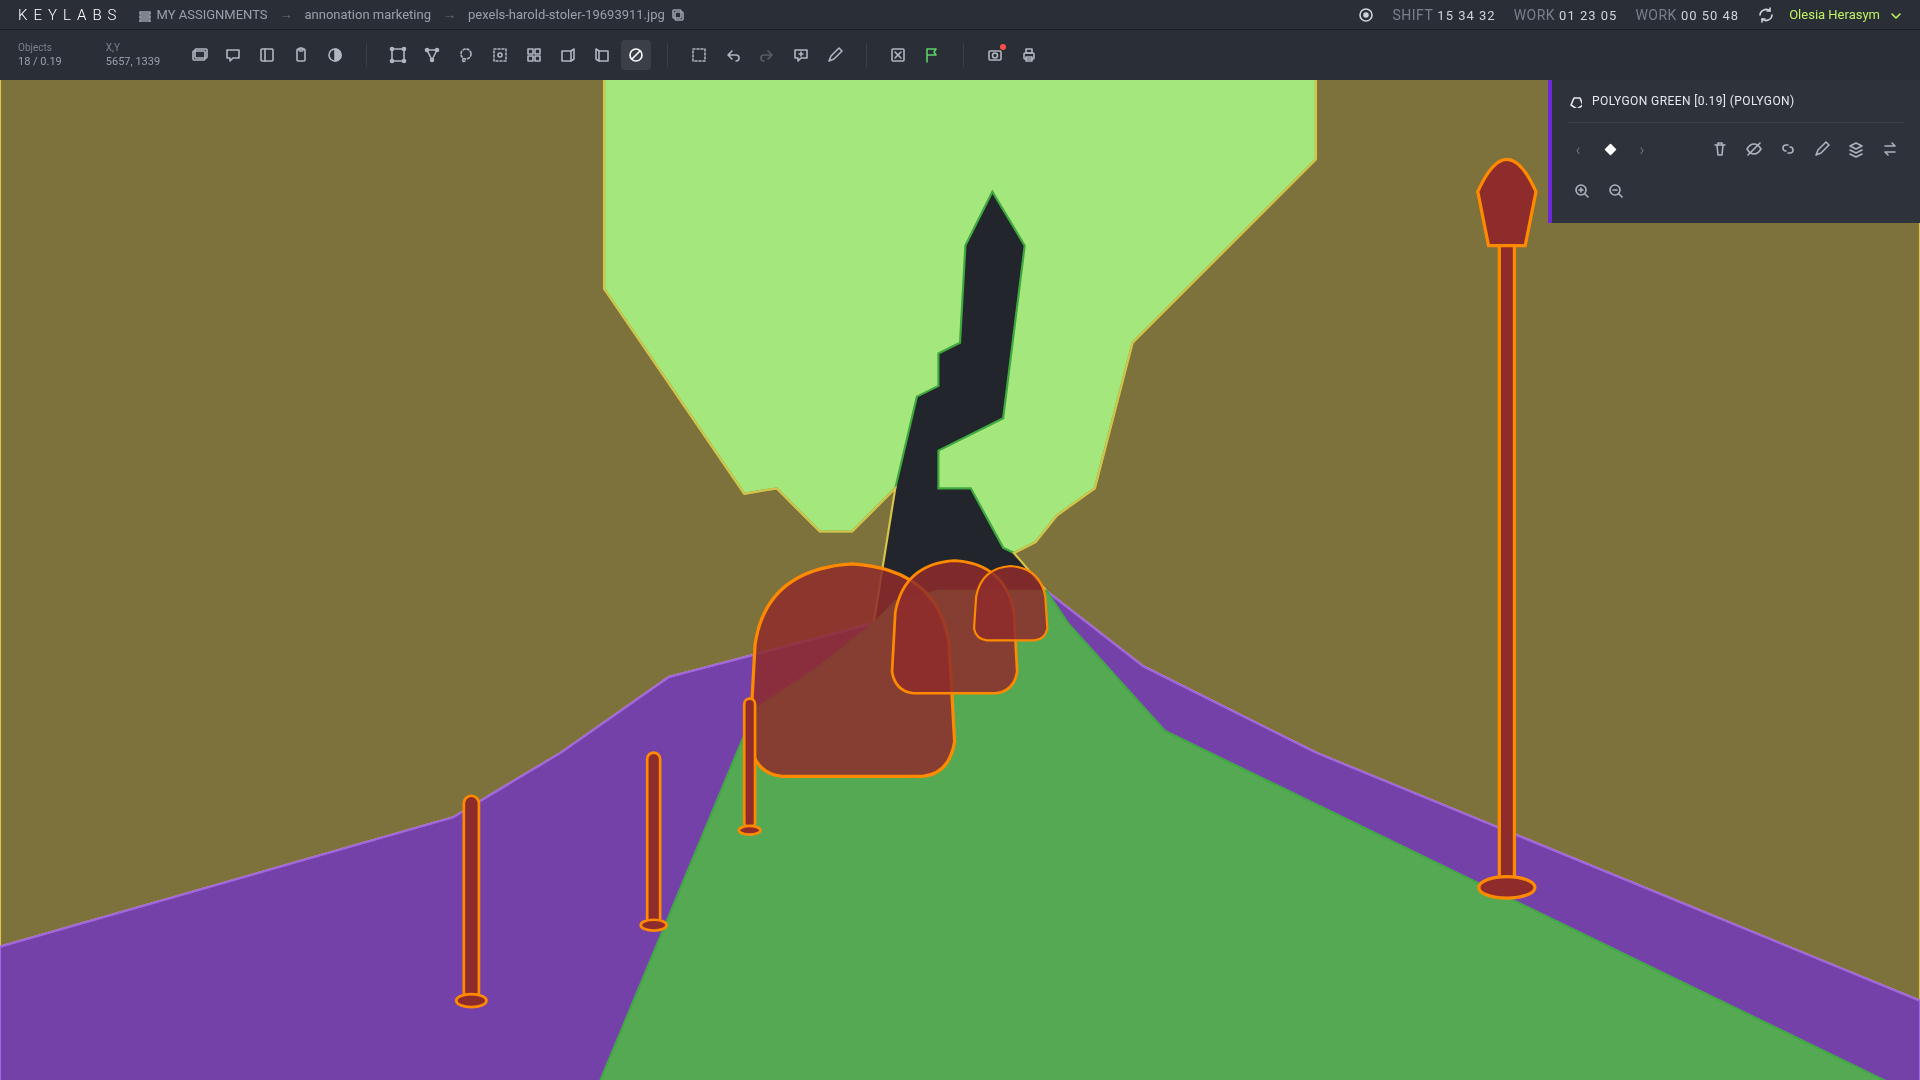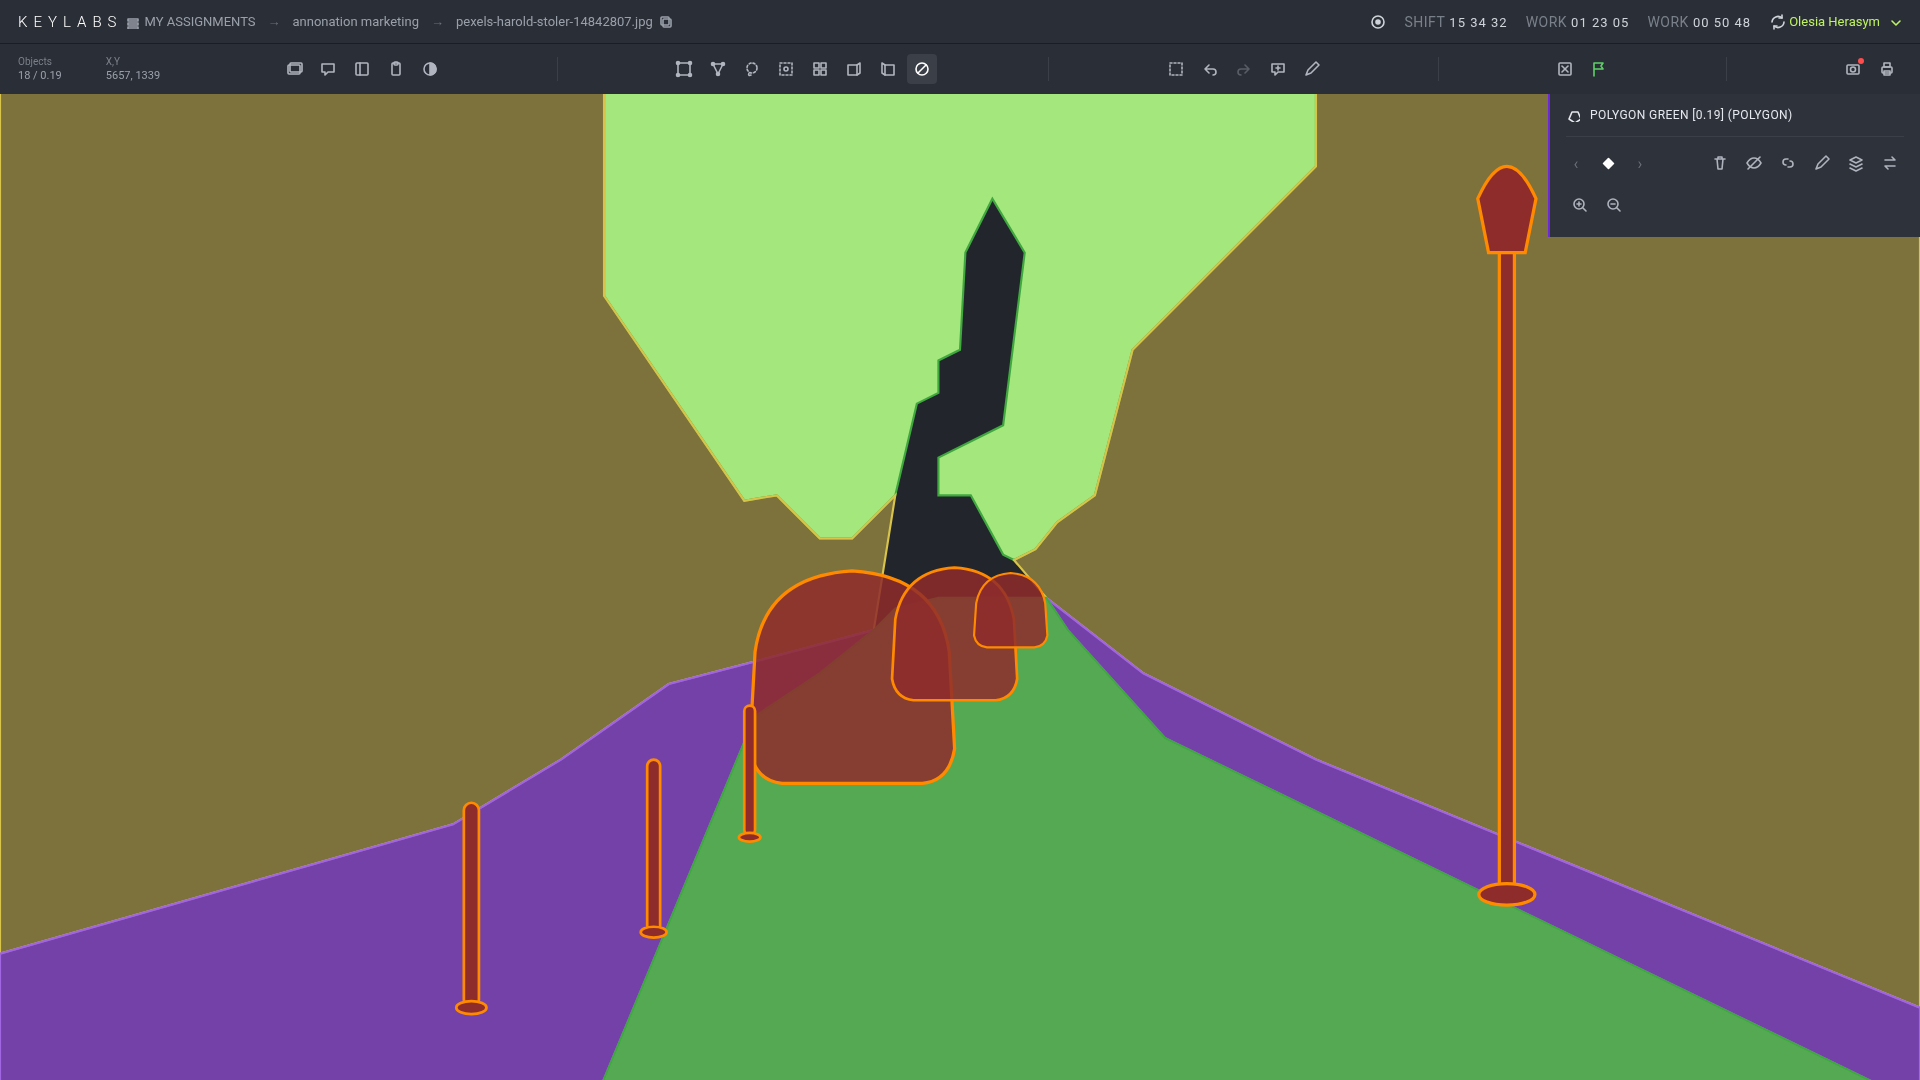--- a/index.html
+++ b/index.html
@@ -1,50 +1,50 @@
 <!DOCTYPE html>
 <html><head>
 <meta charset="utf-8">
 <style>
 * { margin: 0; padding: 0; box-sizing: border-box; }
 html, body { width: 100%; height: 100%; background: #1a1d23; color: #e0e0e0; font-family: -apple-system, BlinkMacSystemFont, "Segoe UI", Roboto, sans-serif; overflow: hidden; }
 
 .app { display: flex; flex-direction: column; height: 100vh; }
 
 
-.topbar { display: flex; align-items: center; height: 44px; padding: 0 18px; background: #2a2e36; border-bottom: 1px solid #1a1d23; font-size: 13px; gap: 2px; }
+.topbar { display: flex; align-items: center; height: 30px; padding: 0 18px; background: #2a2e36; border-bottom: 1px solid #1a1d23; font-size: 13px; gap: 14px; }
 .logo { font-weight: 300; letter-spacing: 6px; font-size: 15px; color: #fff; }
 .bc { display: flex; align-items: center; gap: 12px; color: #9aa0aa; }
 .bc .sep { color: #6a6f78; }
 .bc .root { color: #9aa0aa; display: flex; align-items: center; gap: 6px; }
 .bc .file { display: flex; align-items: center; gap: 6px; }
 .spacer { flex: 1; }
 .timers { display: flex; align-items: center; gap: 18px; color: #cfd3da; }
 .timers .lbl { font-size: 14px; color: #7a808a; letter-spacing: 0.5px; margin-right: 4px; }
 .timers .val { font-variant-numeric: tabular-nums; letter-spacing: 1px; }
 .user { display: flex; align-items: center; gap: 8px; color: #bef264; cursor: pointer; }
 
 
-.toolrow { display: flex; align-items: center; height: 50px; padding: 0 18px; background: #2a2e36; gap: 10px; justify-content: space-between; }
+.toolrow { display: flex; align-items: center; height: 50px; padding: 0 18px; background: #2a2e36; gap: 10px; }
 .meta { display: flex; flex-direction: column; gap: 2px; font-size: 11px; color: #9aa0aa; margin-right: 14px; }
 .meta .k { font-size: 10px; color: #7a808a; }
 .meta-pair { display: flex; gap: 30px; }
 .tools { display: flex; align-items: center; gap: 4px; }
 .tbtn { width: 30px; height: 30px; display: flex; align-items: center; justify-content: center; border-radius: 4px; color: #b0b5bf; cursor: pointer; position: relative; }
 .tbtn.on { background: #3a3f48; color: #fff; }
 .tdiv { width: 1px; height: 24px; background: #3a3f48; margin: 0 6px; }
 .dot { position: absolute; top: 4px; right: 4px; width: 6px; height: 6px; border-radius: 50%; background: #ff4d4d; }
 
 
 .workspace { flex: 1; position: relative; display: flex; }
 .canvas { flex: 1; position: relative; overflow: hidden; background: #22252b; }
 .canvas svg { position: absolute; inset: 0; width: 100%; height: 100%; }
 
 
-.panel { position: absolute; top: 0; right: 0; width: 372px; background: #2e323a; border-left: 2px solid #6d28d9; padding: 14px 16px 18px; display: flex; flex-direction: column; gap: 14px; }
+.panel { position: absolute; top: 0; right: 0; width: 372px; background: #2e323a; border-left: 4px solid #6d28d9; padding: 14px 16px 18px; display: flex; flex-direction: column; gap: 14px; }
 .panel-h { display: flex; align-items: center; gap: 10px; font-size: 12px; color: #e5e8ee; letter-spacing: 0.4px; }
 .panel-tools { display: flex; align-items: center; gap: 6px; flex-wrap: wrap; border-top: 1px solid #3a3f48; padding-top: 12px; }
 .ptool { width: 28px; height: 28px; display: flex; align-items: center; justify-content: center; color: #aeb3bd; cursor: pointer; border-radius: 4px; }
 .ptool.on { color: #fff; }
 .pnav { display: flex; align-items: center; gap: 8px; }
 .pnav .arrow { color: #6a6f78; width: 20px; text-align: center; }
 
 svg.icon { width: 18px; height: 18px; stroke: currentColor; fill: none; stroke-width: 1.6; stroke-linecap: round; stroke-linejoin: round; }
 svg.icon.sm { width: 14px; height: 14px; }
 </style>
@@ -61,21 +61,21 @@
             <rect x="3" y="4" width="10" height="2"></rect>
             <rect x="3" y="8" width="10" height="2"></rect>
             <rect x="3" y="12" width="10" height="2"></rect>
           </svg>
         <span>MY ASSIGNMENTS</span>
       </span>
       <span class="sep">→</span>
       <span>annonation marketing</span>
       <span class="sep">→</span>
       <span class="file">
-        <span>pexels-harold-stoler-14842807.jpg</span>
+        <span>pexels-harold-stoler-19693911.jpg</span>
         <svg class="icon sm">
             <rect x="4" y="4" width="8" height="8" rx="1"></rect>
             <rect x="2" y="2" width="8" height="8" rx="1"></rect>
           </svg>
       </span>
     </div>
 
     <div class="spacer"></div>
 
     <div class="timers">

